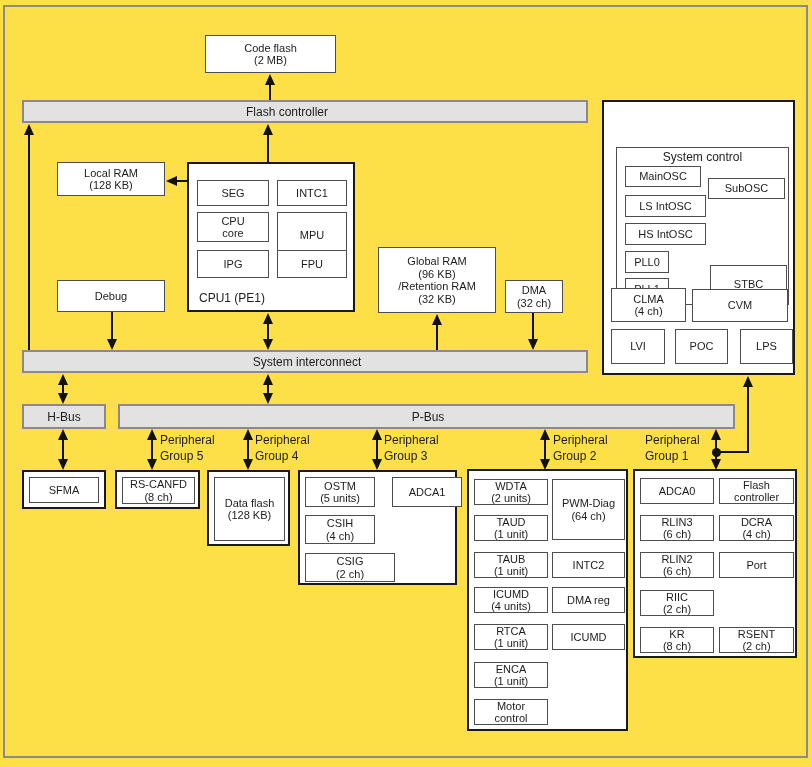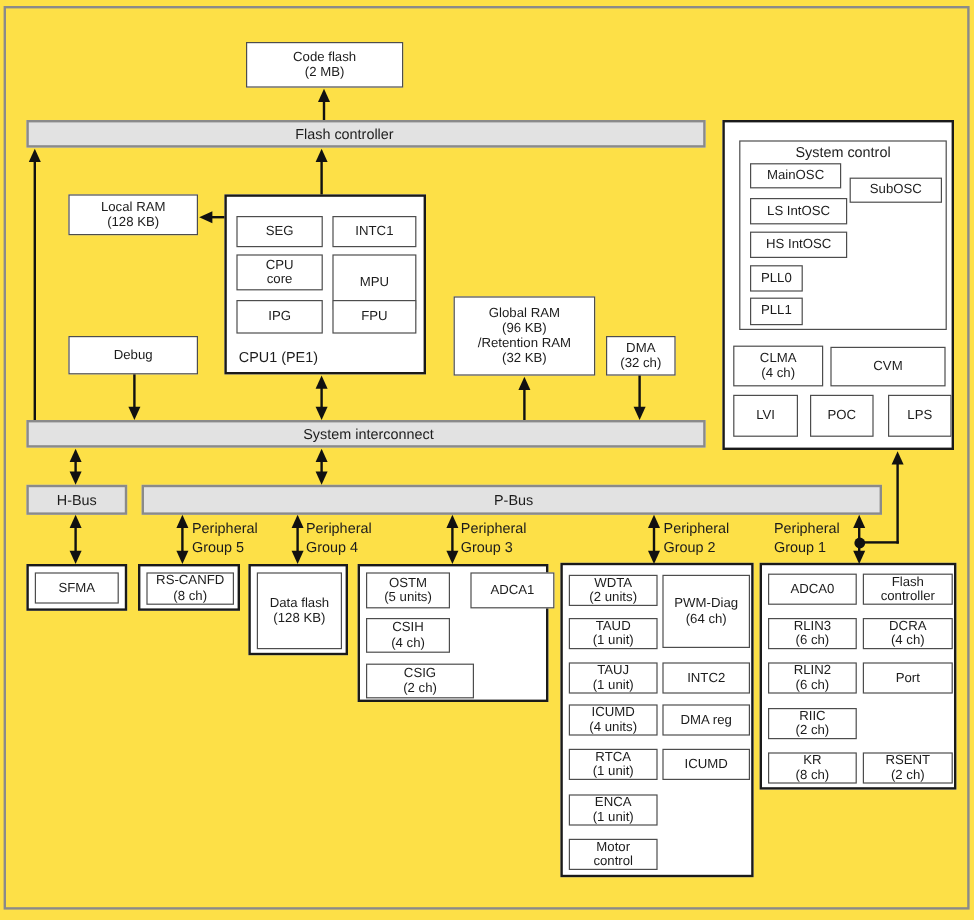--- a/index.html
+++ b/index.html
@@ -12,21 +12,21 @@
   .frame{position:absolute;left:3px;top:5px;width:801px;height:749px;
          border:2px solid var(--frame);}
   .bar{position:absolute;background:var(--bar-fill);border:2px solid var(--bar-border);
        box-sizing:border-box;font-size:12px;}
   .bar-label{position:absolute;top:50%;transform:translate(-50%,-50%);white-space:nowrap;}
   .box{position:absolute;background:#ffffff;border:1px solid var(--box-border);
        box-sizing:border-box;display:flex;flex-direction:column;align-items:center;
        justify-content:center;text-align:center;font-size:11px;line-height:12.5px;}
   .container{position:absolute;border:2px solid var(--container-border);
        box-sizing:border-box;background:#ffffff;}
-  .inner-frame{position:absolute;border:1px solid var(--box-border);box-sizing:border-box;}
+  .inner-frame{position:absolute;border:1px solid var(--box-border);box-sizing:border-box;margin-top:30px;}
   .sc-title{position:absolute;top:2px;left:0;width:100%;text-align:center;font-size:12px;}
   .cpu-label{position:absolute;left:10px;bottom:5px;font-size:12px;}
   .vline{position:absolute;width:2px;background:var(--line);}
   .hline{position:absolute;height:2px;background:var(--line);}
   .arr-up{position:absolute;width:0;height:0;border-left:5px solid transparent;
           border-right:5px solid transparent;border-bottom:11px solid var(--line);}
   .arr-down{position:absolute;width:0;height:0;border-left:5px solid transparent;
           border-right:5px solid transparent;border-top:11px solid var(--line);}
   .arr-left{position:absolute;width:0;height:0;border-top:5px solid transparent;
           border-bottom:5px solid transparent;border-right:11px solid var(--line);}
@@ -106,20 +106,23 @@
       </div>
       <div class="box" style="left:8px;top:75px;width:81px;height:22px">
         <div>HS IntOSC</div>
       </div>
       <div class="box" style="left:8px;top:103px;width:44px;height:22px">
         <div>PLL0</div>
       </div>
       <div class="box" style="left:8px;top:130px;width:44px;height:23px">
         <div>PLL1</div>
       </div>
+      <div class="box" style="left:93px;top:117px;width:77px;height:38px">
+        <div>STBC</div>
+      </div>
     </div>
     <div class="box" style="left:7px;top:186px;width:75px;height:34px">
       <div>CLMA</div>
       <div>(4 ch)</div>
     </div>
     <div class="box" style="left:88px;top:187px;width:96px;height:33px">
       <div>CVM</div>
     </div>
     <div class="box" style="left:7px;top:227px;width:54px;height:35px">
       <div>LVI</div>
@@ -209,21 +212,21 @@
     </div>
     <div class="box" style="left:83px;top:8px;width:73px;height:61px">
       <div>PWM-Diag</div>
       <div>(64 ch)</div>
     </div>
     <div class="box" style="left:5px;top:44px;width:74px;height:26px">
       <div>TAUD</div>
       <div>(1 unit)</div>
     </div>
     <div class="box" style="left:5px;top:81px;width:74px;height:26px">
-      <div>TAUJ</div>
+      <div>TAUB</div>
       <div>(1 unit)</div>
     </div>
     <div class="box" style="left:83px;top:81px;width:73px;height:26px">
       <div>INTC2</div>
     </div>
     <div class="box" style="left:5px;top:116px;width:74px;height:26px">
       <div>ICUMD</div>
       <div>(4 units)</div>
     </div>
     <div class="box" style="left:83px;top:116px;width:73px;height:26px">

